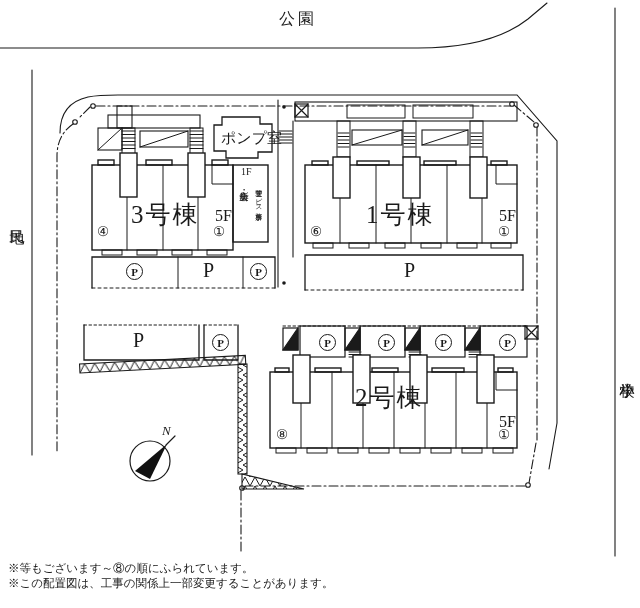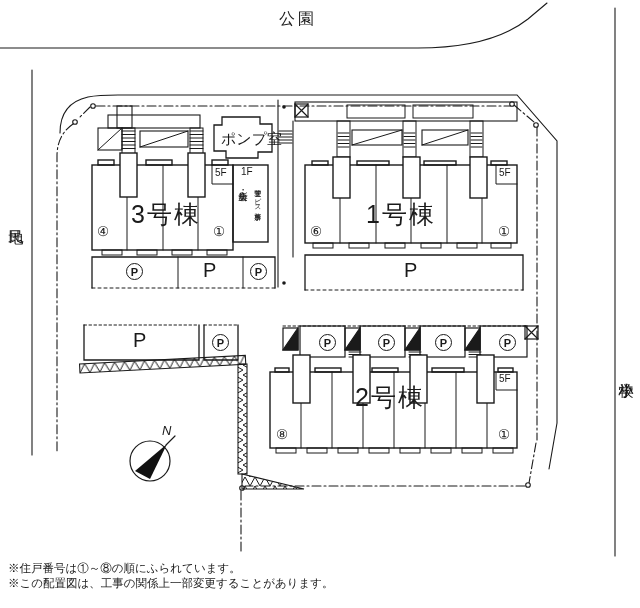--- a/index.html
+++ b/index.html
@@ -1,22 +1,22 @@
 <!DOCTYPE html>
 <html><head>
 <meta charset="utf-8">
 <style>
   html,body{margin:0;padding:0;background:#fff;}
   .plan{position:relative;width:640px;height:608px;background:#fff;overflow:hidden;
-        font-family:Liberation Sans, sans-serif;color:#1a1a1a;}
+        font-family:Liberation Serif, serif;color:#1a1a1a;}
   .plan svg{position:absolute;left:0;top:0;}
   .lbl{position:absolute;white-space:nowrap;color:#1a1a1a;line-height:1;}
   .vert{writing-mode:vertical-rl;text-orientation:upright;}
   .bname{font-size:25px;letter-spacing:2px;}
-  .fl{font-size:10px;}
+  .fl{font-size:16px;margin-top:40px;}
   .unit{font-size:13.5px;}
   .pop{font-size:20px;}
   .pcircle{position:absolute;width:17px;height:17px;border:1.4px solid #1a1a1a;border-radius:50%;
            font-size:11px;line-height:16px;text-align:center;font-weight:bold;box-sizing:border-box;}
   .north{font-size:13px;font-style:italic;}
   .note{font-size:11.5px;line-height:1;}
   .officecol{line-height:1.05;}
 </style>
 </head>
 <body>
@@ -255,16 +255,16 @@
 <div class="pcircle" style="left:126px;top:263px;">P</div>
 <div class="pcircle" style="left:250px;top:263px;">P</div>
 <div class="pcircle" style="left:212px;top:334px;">P</div>
 <div class="pcircle" style="left:319px;top:334px;">P</div>
 <div class="pcircle" style="left:378px;top:334px;">P</div>
 <div class="pcircle" style="left:435px;top:334px;">P</div>
 <div class="pcircle" style="left:499px;top:334px;">P</div>
 
 <div class="lbl north" style="left:162px;top:424px;">N</div>
 
-<div class="lbl note" style="left:8px;top:563px;">※住戸番号は①～⑧の順にふられています。</div>
+<div class="lbl note" style="left:8px;top:563px;">※等もございます～⑧の順にふられています。</div>
 <div class="lbl note" style="left:8px;top:578px;text-align:right;">※この配置図は、工事の関係上一部変更することがあります。</div>
 
 </div>
 
 </body></html>

